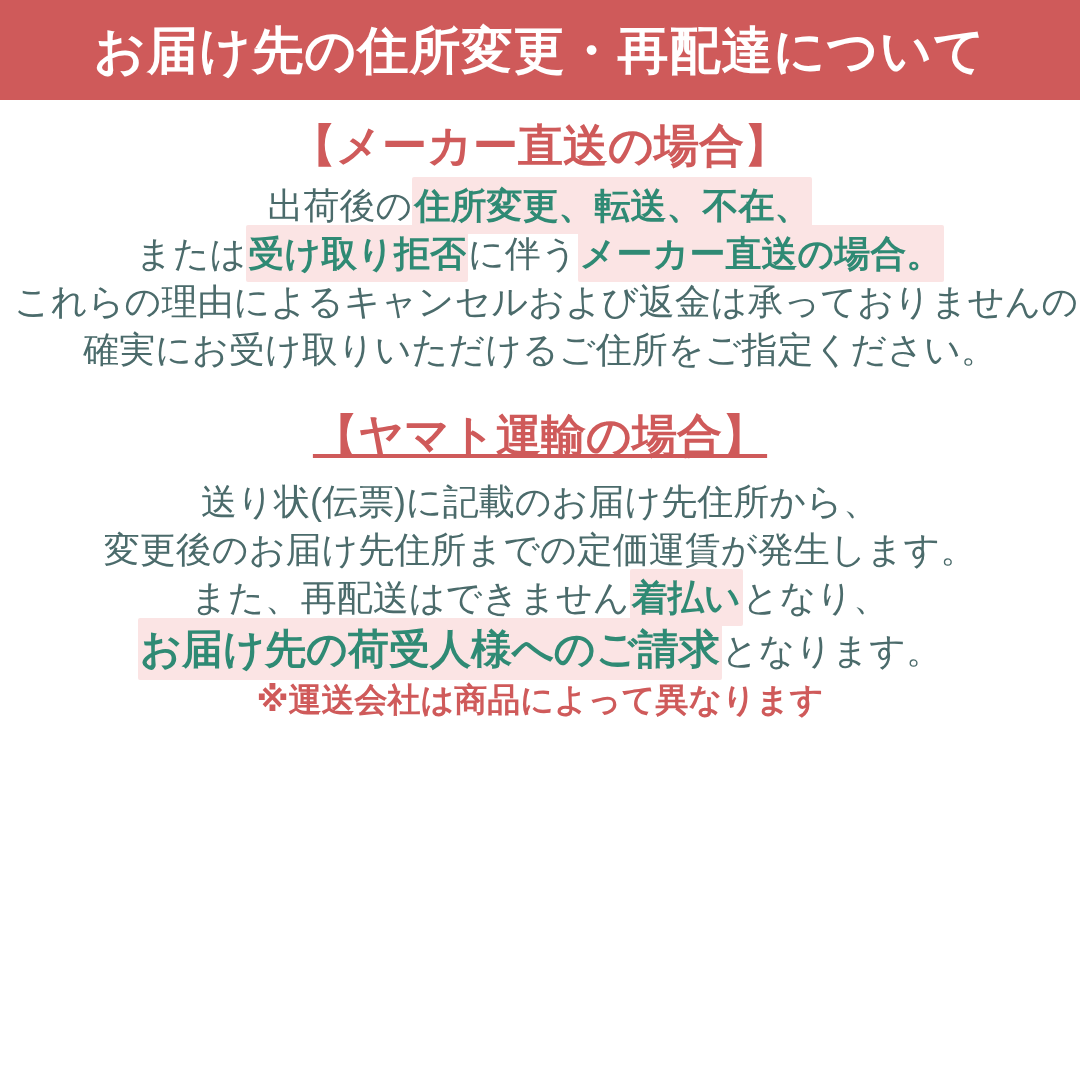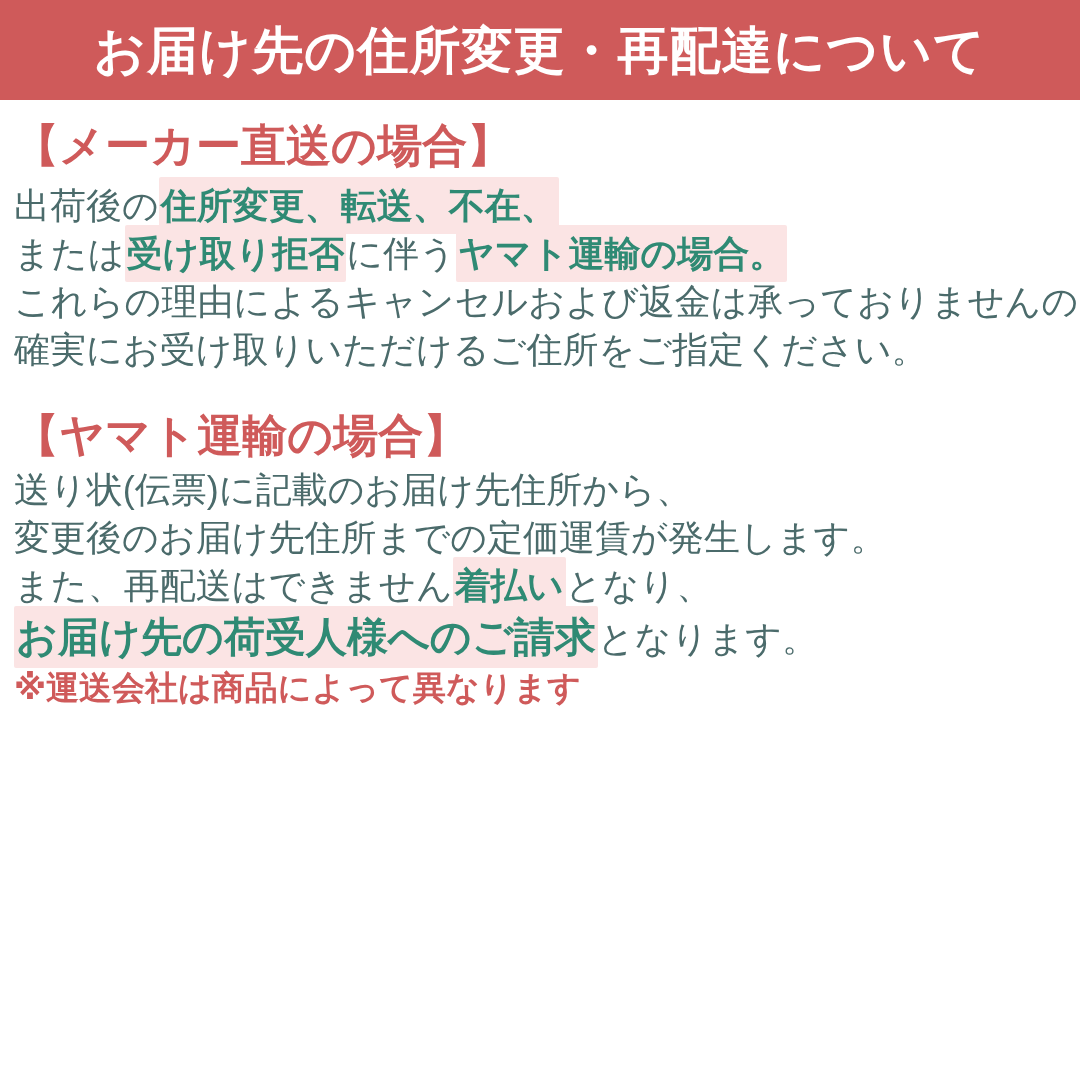--- a/index.html
+++ b/index.html
@@ -34,32 +34,34 @@
     font-size: 51px;
     font-weight: bold;
     letter-spacing: 1px;
     line-height: 1;
     white-space: nowrap;
   }
   
   .content {
     padding: 0 14px;
     box-sizing: border-box;
+    text-align: center;
   }
   .section-heading {
     color: #cf5a5a;
     font-size: 45px;
     font-weight: bold;
     line-height: 1.05;
     margin: 22px 0 14px 0;
     white-space: nowrap;
   }
   .section-heading.second {
     margin-top: 38px;
-    margin-bottom: 8px;
+    margin-bottom: 20px;
+    text-decoration: underline;
   }
   .line {
     color: #4b6b6b;
     font-size: 36px;
     line-height: 1.28;
     margin: 2px 0;
     white-space: nowrap;
   }
   
   .hl-green {
@@ -95,21 +97,21 @@
 
   <div class="content">
 
     <div class="section-heading">【メーカー直送の場合】</div>
 
     <div class="line">
       <span>出荷後の</span><span class="hl-green">住所変更、転送、不在、</span>
     </div>
 
     <div class="line">
-      <span>または</span><span class="hl-green">受け取り拒否</span><span>に伴う</span><span class="hl-green">ヤマト運輸の場合。</span>
+      <span>または</span><span class="hl-green">受け取り拒否</span><span>に伴う</span><span class="hl-green">メーカー直送の場合。</span>
     </div>
 
     <div class="line">
       <span>これらの理由によるキャンセルおよび返金は承っておりませんので、</span>
     </div>
 
 
     <div class="line">
       <span>確実にお受け取りいただけるご住所をご指定ください。</span>
     </div>

